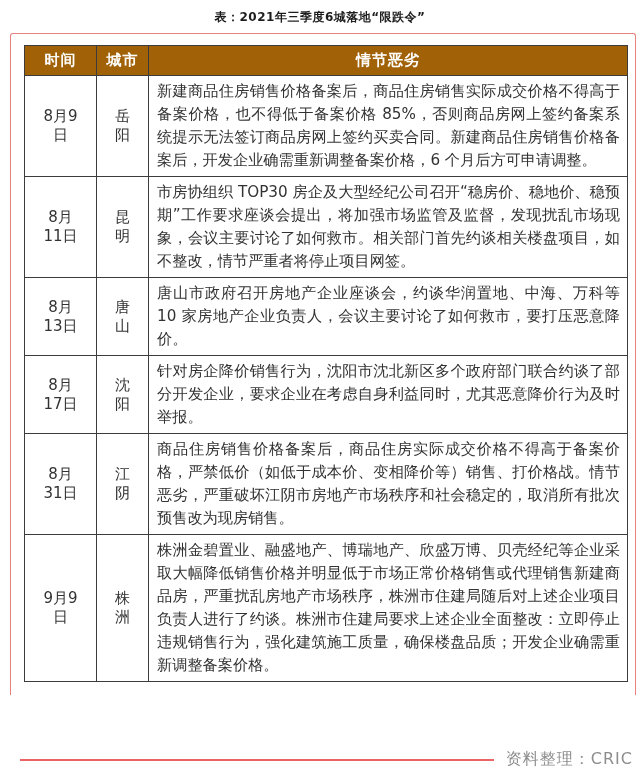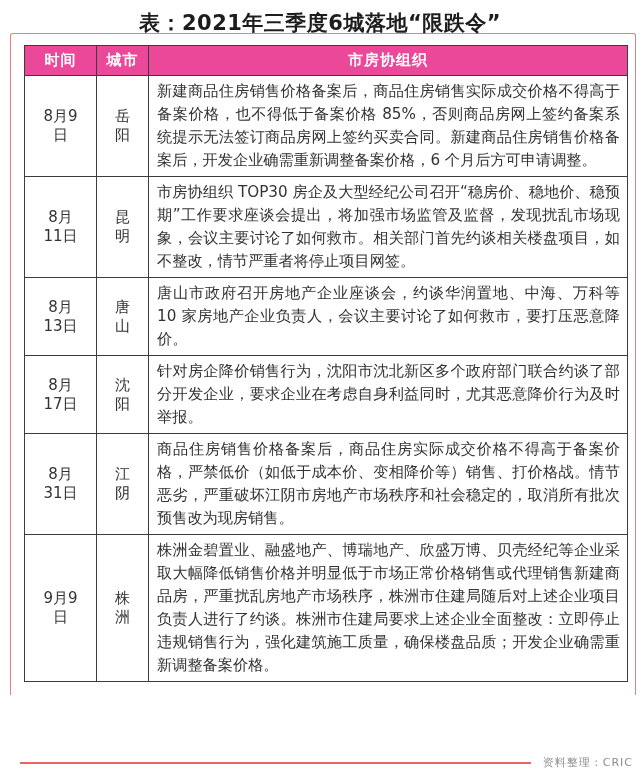--- a/index.html
+++ b/index.html
@@ -12,21 +12,21 @@
     height: 776px;
     position: relative;
     font-family: "DejaVu Sans", "Liberation Sans", sans-serif;
     overflow: hidden;
   }
   .page-title {
     margin: 0;
     padding-top: 9px;
     height: 24px;
     text-align: center;
-    font-size: 21px;
+    font-size: 12px;
     font-weight: bold;
     color: #1d1d1d;
     letter-spacing: 0.5px;
   }
   .frame {
     margin: 0 4px 0 10px;
     border: 1px solid #e8807e;
     border-bottom: none;
     border-radius: 3px 3px 0 0;
     padding: 11px 7px 13px 13px;
@@ -34,21 +34,21 @@
   table.data-table {
     border-collapse: collapse;
     width: 100%;
     table-layout: fixed;
   }
   table.data-table th,
   table.data-table td {
     border: 1px solid #3c3c3c;
   }
   table.data-table th {
-    background: #ec4899;
+    background: #a16207;
     color: #ffffff;
     font-size: 15px;
     font-weight: bold;
     padding: 5px 2px;
     letter-spacing: 1px;
   }
   col.col-time { width: 72px; }
   col.col-city { width: 52px; }
   td.cell-center {
     text-align: center;
@@ -73,21 +73,21 @@
     align-items: center;
     padding: 0 7px 0 20px;
   }
   .footer .rule {
     flex: 1;
     height: 2px;
     background: #e96463;
     margin-right: 12px;
   }
   .footer .source {
-    font-size: 11px;
+    font-size: 16px;
     color: #8d8d8d;
     letter-spacing: 1px;
     white-space: nowrap;
     text-align: right;
   }
 </style>
 </head>
 <body>
 
 <div class="page-title">表：2021年三季度6城落地“限跌令”</div>
@@ -96,21 +96,21 @@
   <table class="data-table">
     <colgroup>
       <col class="col-time">
       <col class="col-city">
       <col class="col-content">
     </colgroup>
     <thead>
       <tr>
         <th>时间</th>
         <th>城市</th>
-        <th>市房协组织</th>
+        <th>情节恶劣</th>
       </tr>
     </thead>
     <tbody>
       <tr>
         <td class="cell-center">8月9日</td>
         <td class="cell-center">岳阳</td>
         <td class="cell-content">新建商品住房销售价格备案后，商品住房销售实际成交价格不得高于备案价格，也不得低于备案价格 85%，否则商品房网上签约备案系统提示无法签订商品房网上签约买卖合同。新建商品住房销售价格备案后，开发企业确需重新调整备案价格，6 个月后方可申请调整。</td>
       </tr>
       <tr>
         <td class="cell-center">8月11日</td>

